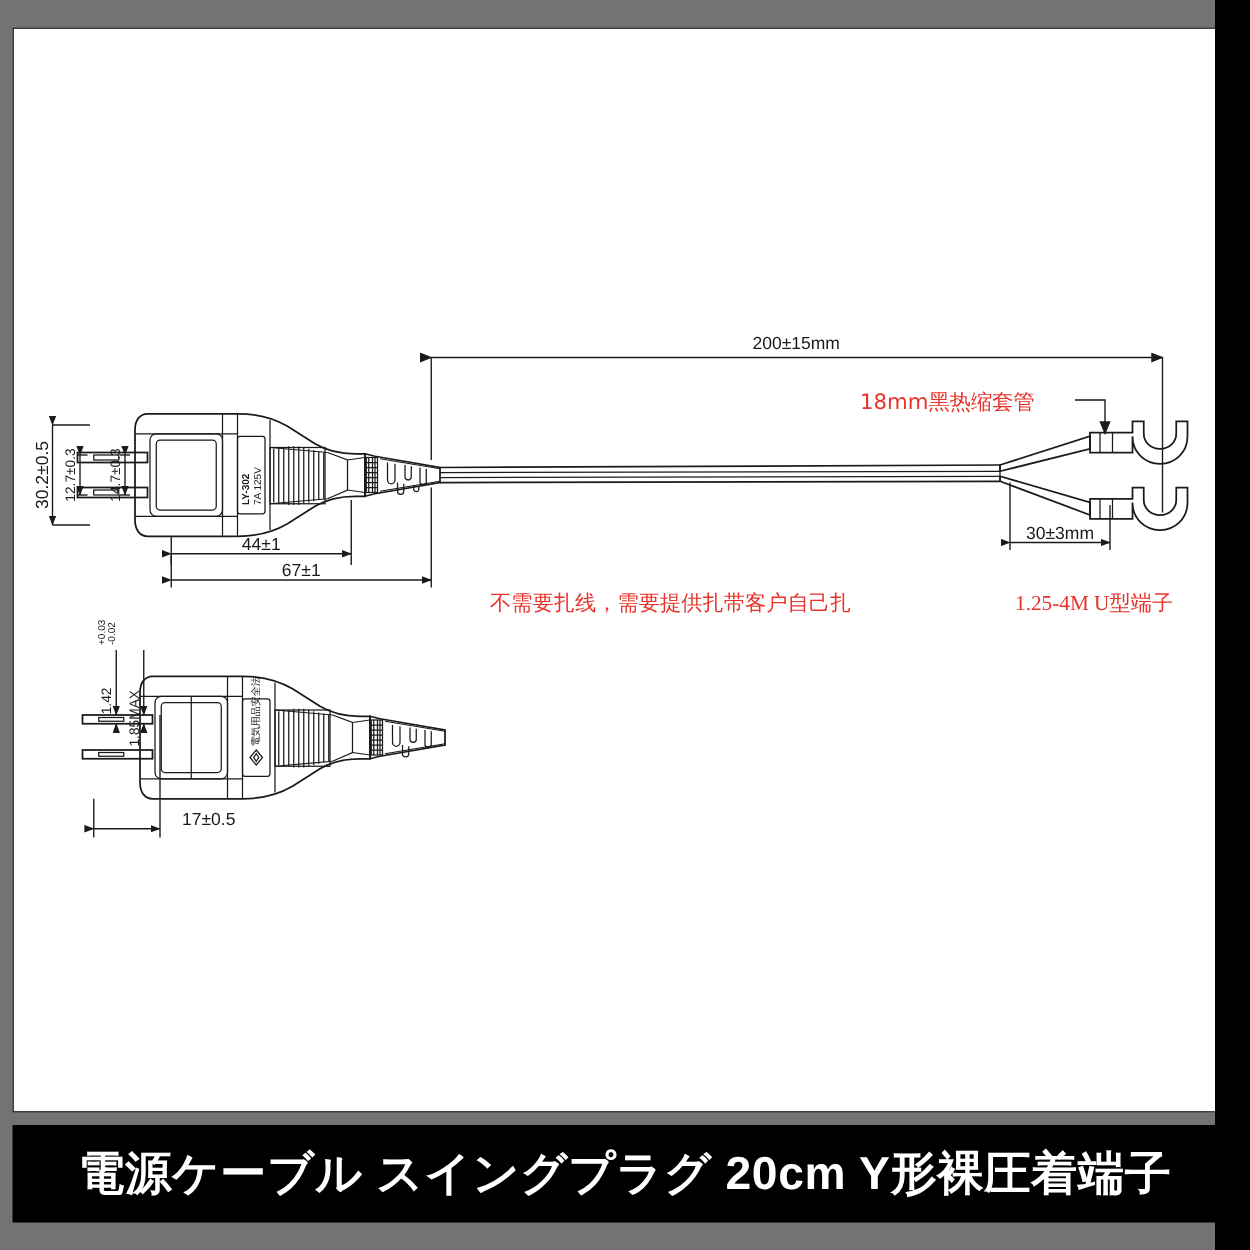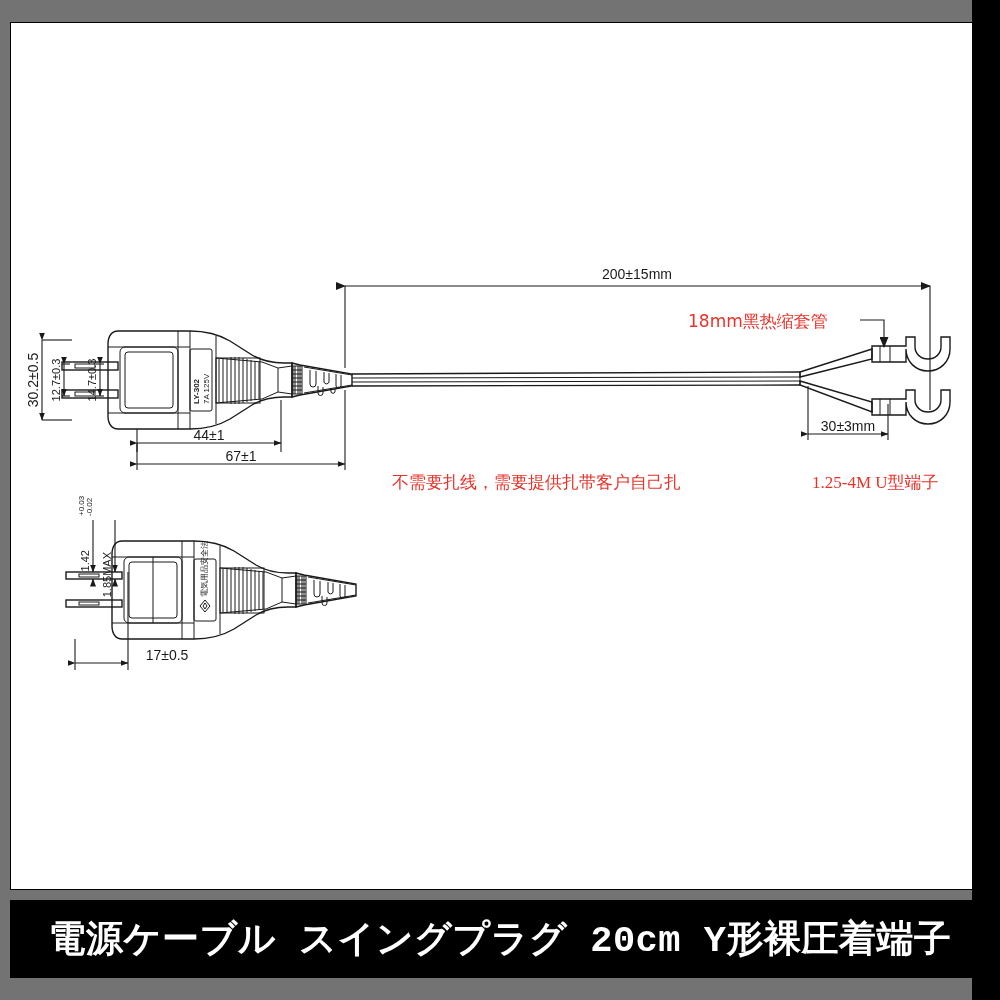--- a/index.html
+++ b/index.html
@@ -8,21 +8,21 @@
 
   
   #sheet{position:absolute;left:10px;top:22px;width:980px;height:868px;background:#fff;
          box-sizing:border-box;border:1px solid #000;}
   #sheet-inner{position:absolute;left:3px;top:3px;right:3px;bottom:3px;border:0;}
 
   
   #titlebar{position:absolute;left:10px;top:900px;width:980px;height:78px;background:#000;
             display:flex;align-items:center;justify-content:center;}
   #titlebar .t{color:#fff;font-size:37px;font-weight:bold;letter-spacing:.5px;
-               font-family:Liberation Mono, monospace;white-space:nowrap;}
+               font-family:Liberation Sans, sans-serif;white-space:nowrap;}
 
   svg.draw{position:absolute;left:0;top:0;width:1000px;height:1000px;overflow:visible;}
 
   .dimtxt{font-family:"Liberation Sans",sans-serif;font-size:14px;fill:#1a1a1a;}
   .dimtxt.sm{font-size:11px;}
   .dimtxt.xs{font-size:8px;}
   .redtxt{font-family:"DejaVu Sans",sans-serif;font-size:17px;fill:#e8332a;}
   .redtxt2{font-family:"Liberation Serif",serif;font-size:17px;fill:#e8332a;}
   .ln{stroke:#1a1a1a;fill:none;}
   .thin{stroke-width:1;}

